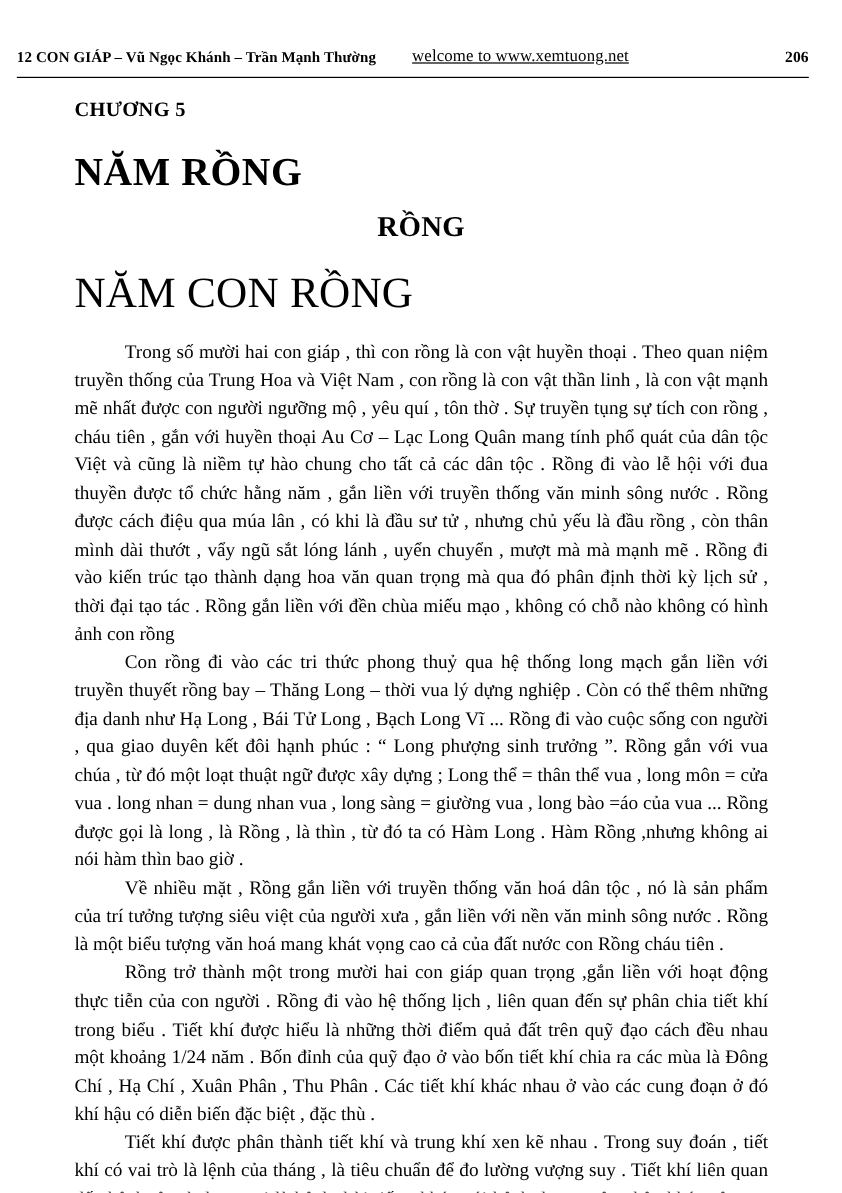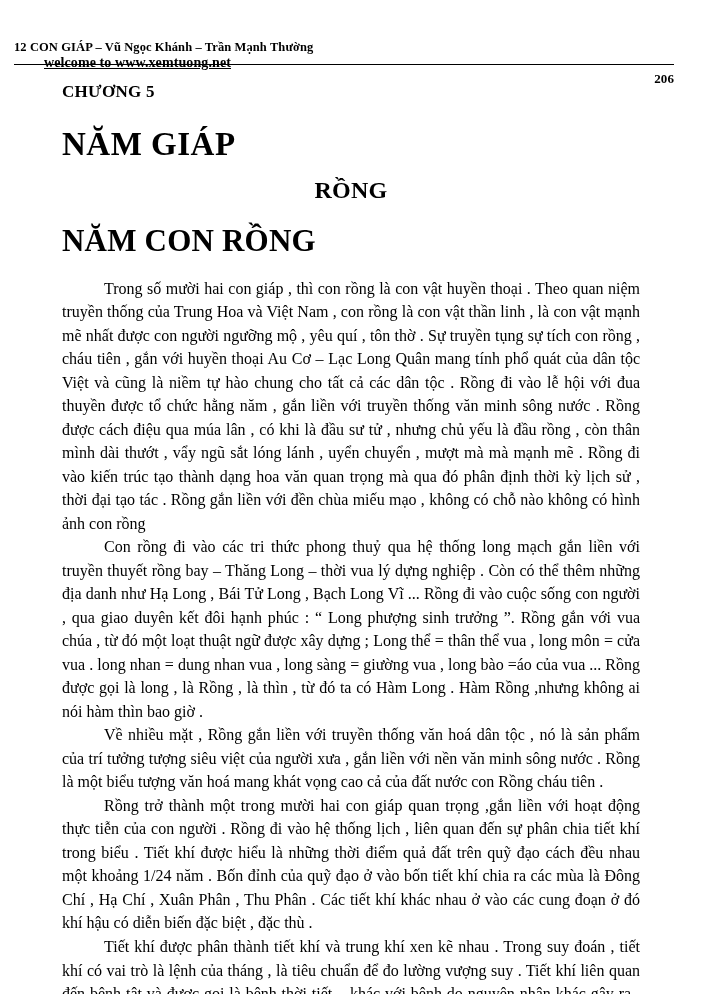--- a/index.html
+++ b/index.html
@@ -26,33 +26,32 @@
   
   .header {
     position: absolute;
     top: 40px;
     left: 14px;
     width: 660px;
     height: 28px;
   }
   .header-row {
     display: flex;
-    align-items: flex-start;
+    align-items: center;
     justify-content: flex-start;
     font-size: 12.5px;
     font-weight: bold;
     letter-spacing: 0.1px;
-    flex-direction: column;
   }
   .header-left {
     white-space: nowrap;
   }
   .header-center {
     margin-left: 30px;
-    font-weight: bold;
+    font-weight: normal;
     font-size: 14px;
     text-decoration: underline;
     white-space: nowrap;
   }
   .header-page {
     margin-left: auto;
     font-weight: bold;
     font-size: 13px;
   }
   .header-rule {
@@ -85,22 +84,22 @@
   }
   .title-sub {
     font-size: 24px;
     font-weight: bold;
     margin: 0 0 20px 0;
     letter-spacing: 0.3px;
     line-height: 1.12;
     text-align: center;
   }
   .title-big {
-    font-size: 31px;
-    font-weight: bold;
+    font-size: 36px;
+    font-weight: normal;
     margin: 0 0 18px 0;
     letter-spacing: 0.2px;
     line-height: 1.12;
   }
   .para {
     font-size: 16px;
     line-height: 1.47;
     text-align: justify;
     text-indent: 42px;
     margin: 0;
@@ -115,21 +114,21 @@
     <div class="header-row">
       <span class="header-left">12 CON GIÁP – Vũ Ngọc Khánh – Trần Mạnh Thường</span>
       <span class="header-center">welcome to www.xemtuong.net</span>
       <span class="header-page">206</span>
     </div>
     <div class="header-rule"></div>
   </div>
 
   <div class="content">
     <p class="chapter-label">CHƯƠNG 5</p>
-    <h1 class="title-main">NĂM GIÁP</h1>
+    <h1 class="title-main">NĂM RỒNG</h1>
     <h2 class="title-sub">RỒNG</h2>
     <h2 class="title-big">NĂM CON RỒNG</h2>
 
     <p class="para">Trong số mười hai con giáp , thì con rồng là con vật huyền thoại . Theo quan niệm truyền thống của Trung Hoa và Việt Nam , con rồng là con vật thần linh , là con vật mạnh mẽ nhất được con người ngưỡng mộ , yêu quí , tôn thờ . Sự truyền tụng sự tích con rồng , cháu tiên , gắn với huyền thoại Au Cơ – Lạc Long Quân mang tính phổ quát của dân tộc Việt và cũng là niềm tự hào chung cho tất cả các dân tộc . Rồng đi vào lễ hội với đua thuyền được tổ chức hằng năm , gắn liền với truyền thống văn minh sông nước . Rồng được cách điệu qua múa lân , có khi là đầu sư tử , nhưng chủ yếu là đầu rồng , còn thân mình dài thướt , vẩy ngũ sắt lóng lánh , uyển chuyển , mượt mà mà mạnh mẽ . Rồng đi vào kiến trúc tạo thành dạng hoa văn quan trọng mà qua đó phân định thời kỳ lịch sử , thời đại tạo tác . Rồng gắn liền với đền chùa miếu mạo , không có chỗ nào không có hình ảnh con rồng</p>
     <p class="para">Con rồng đi vào các tri thức phong thuỷ qua hệ thống long mạch gắn liền với truyền thuyết rồng bay – Thăng Long – thời vua lý dựng nghiệp . Còn có thể thêm những địa danh như Hạ Long , Bái Tử Long , Bạch Long Vĩ ... Rồng đi vào cuộc sống con người , qua giao duyên kết đôi hạnh phúc : “ Long phượng sinh trưởng ”. Rồng gắn với vua chúa , từ đó một loạt thuật ngữ được xây dựng ; Long thể = thân thể vua , long môn = cửa vua . long nhan = dung nhan vua , long sàng = giường vua , long bào =áo của vua ... Rồng được gọi là long , là Rồng , là thìn , từ đó ta có Hàm Long . Hàm Rồng ,nhưng không ai nói hàm thìn bao giờ .</p>
     <p class="para">Về nhiều mặt , Rồng gắn liền với truyền thống văn hoá dân tộc , nó là sản phẩm của trí tưởng tượng siêu việt của người xưa , gắn liền với nền văn minh sông nước . Rồng là một biểu tượng văn hoá mang khát vọng cao cả của đất nước con Rồng cháu tiên .</p>
     <p class="para">Rồng trở thành một trong mười hai con giáp quan trọng ,gắn liền với hoạt động thực tiễn của con người . Rồng đi vào hệ thống lịch , liên quan đến sự phân chia tiết khí trong biểu . Tiết khí được hiểu là những thời điểm quả đất trên quỹ đạo cách đều nhau một khoảng 1/24 năm . Bốn đỉnh của quỹ đạo ở vào bốn tiết khí chia ra các mùa là Đông Chí , Hạ Chí , Xuân Phân , Thu Phân . Các tiết khí khác nhau ở vào các cung đoạn ở đó khí hậu có diễn biến đặc biệt , đặc thù .</p>
     <p class="para">Tiết khí được phân thành tiết khí và trung khí xen kẽ nhau . Trong suy đoán , tiết khí có vai trò là lệnh của tháng , là tiêu chuẩn để đo lường vượng suy . Tiết khí liên quan đến bệnh tật và được gọi là bệnh thời tiết – khác với bệnh do nguyên nhân khác gây ra . Do đó , hiểu biết về tiết khí giúp ta để phòng các loại bệnh , giúp cho nhà nông nắm vững lịch sản xuất . Dĩ nhiên</p>
   </div>
 

